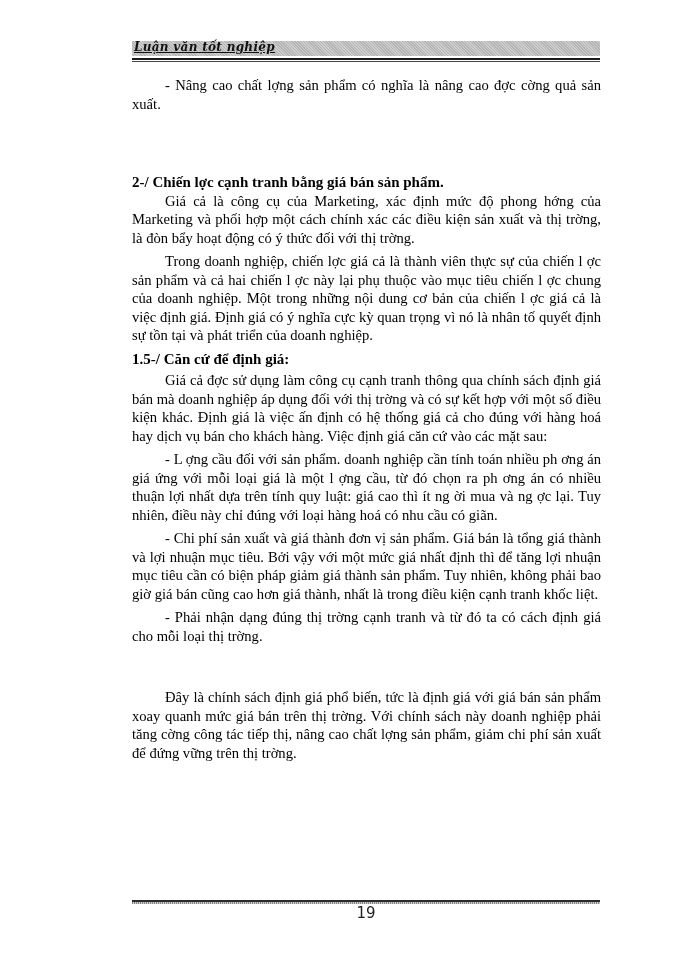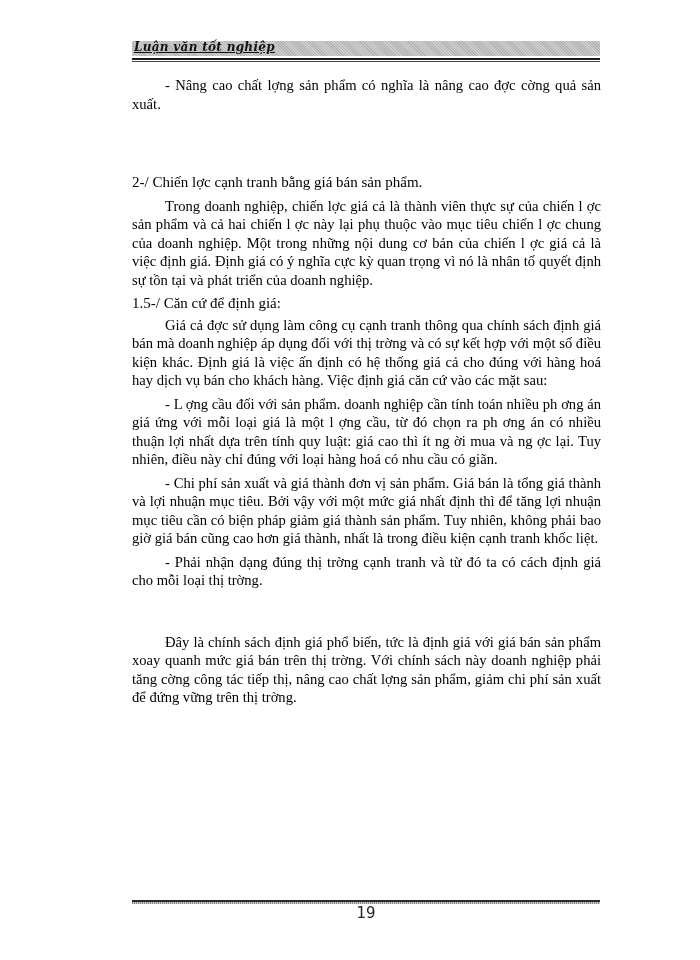--- a/index.html
+++ b/index.html
@@ -16,21 +16,21 @@
     font-family: "DejaVu Serif", serif; font-style: italic; font-weight: bold;
     font-size: 12px; letter-spacing: 0.3px; color: #111;
     text-decoration: underline;
   }
   .header-rule1 { position: absolute; left: 116px; top: 58px; width: 468px; height: 2px; background: #1a1a1a; }
   .header-rule2 { position: absolute; left: 116px; top: 61px; width: 468px; height: 1px; background: #444; }
 
   .content { position: absolute; left: 116px; top: 76px; width: 469px; font-size: 14.6px; line-height: 18.5px; }
   p { margin: 0; text-align: justify; }
   .indent { text-indent: 33px; }
-  .h2 { font-weight: normal; font-size: 15px; margin: 0; }
+  .h2 { font-weight: bold; font-size: 15px; margin: 0; }
   .sub { font-style: italic; margin: 0; }
   .gap-s { height: 5px; }
 
   .footer-rule1 { position: absolute; left: 116px; top: 900px; width: 468px; height: 2px; background: #2a2a2a; }
   .footer-rule2 { position: absolute; left: 116px; top: 902px; width: 468px; height: 2px;
     background-image: repeating-linear-gradient(90deg, #888 0 1px, #ccc 1px 2px); }
   .page-number { position: absolute; left: 0; width: 700px; top: 904px; text-align: center;
     font-family: "DejaVu Sans", sans-serif; font-size: 15px; color: #222; }
 </style>
 </head>
@@ -42,20 +42,21 @@
   <div class="header-title">Luận văn tốt nghiệp</div>
   <div class="header-rule1"></div>
   <div class="header-rule2"></div>
 
   <div class="content">
     <p class="indent">- Nâng cao chất lợng   sản phẩm có nghĩa là nâng cao đợc   cờng quả sản xuất.</p>
 
     <div style="height:60px"></div>
 
     <p class="h2">2-/ Chiến lợc   cạnh tranh bằng giá bán sản phẩm.</p>
+    <p class="indent">Giá cả là công cụ của Marketing, xác định mức độ phong   hớng   của Marketing và phối hợp một cách chính xác các điều kiện sản xuất và thị trờng,   là đòn bẩy hoạt động có ý thức đối với thị trờng.</p>
     <div class="gap-s"></div>
     <p class="indent">Trong doanh nghiệp, chiến lợc   giá cả là thành viên thực sự của chiến l ợc sản phẩm và cả hai chiến l ợc này lại phụ thuộc vào mục tiêu chiến l ợc chung của doanh nghiệp. Một trong những nội dung cơ bản của chiến l ợc giá cả là việc định  giá. Định giá có ý nghĩa cực kỳ quan trọng vì nó là nhân tố quyết định sự tồn tại và phát triển của doanh nghiệp.</p>
     <div class="gap-s"></div>
 
     <p class="h2">1.5-/ Căn cứ để định giá:</p>
     <div style="height:3px"></div>
     <p class="indent">Giá cả đợc   sử dụng làm công cụ cạnh tranh thông qua chính sách định giá bán mà doanh nghiệp áp dụng đối với thị trờng    và có sự kết hợp với một số điều kiện khác. Định giá là việc ấn định có hệ thống giá cả cho đúng với hàng hoá hay dịch vụ bán cho khách hàng. Việc định giá căn cứ vào các mặt sau:</p>
     <div class="gap-s"></div>
     <p class="indent">- L ợng cầu đối với sản phẩm. doanh nghiệp cần tính toán nhiều ph ơng án giá ứng với mỗi loại giá là một l ợng cầu, từ đó chọn ra ph ơng án có nhiều thuận  lợi nhất dựa trên tính quy luật: giá cao thì ít ng ời mua và ng ợc lại. Tuy nhiên, điều này chỉ đúng với loại hàng hoá có nhu cầu có giãn.</p>
     <div class="gap-s"></div>

